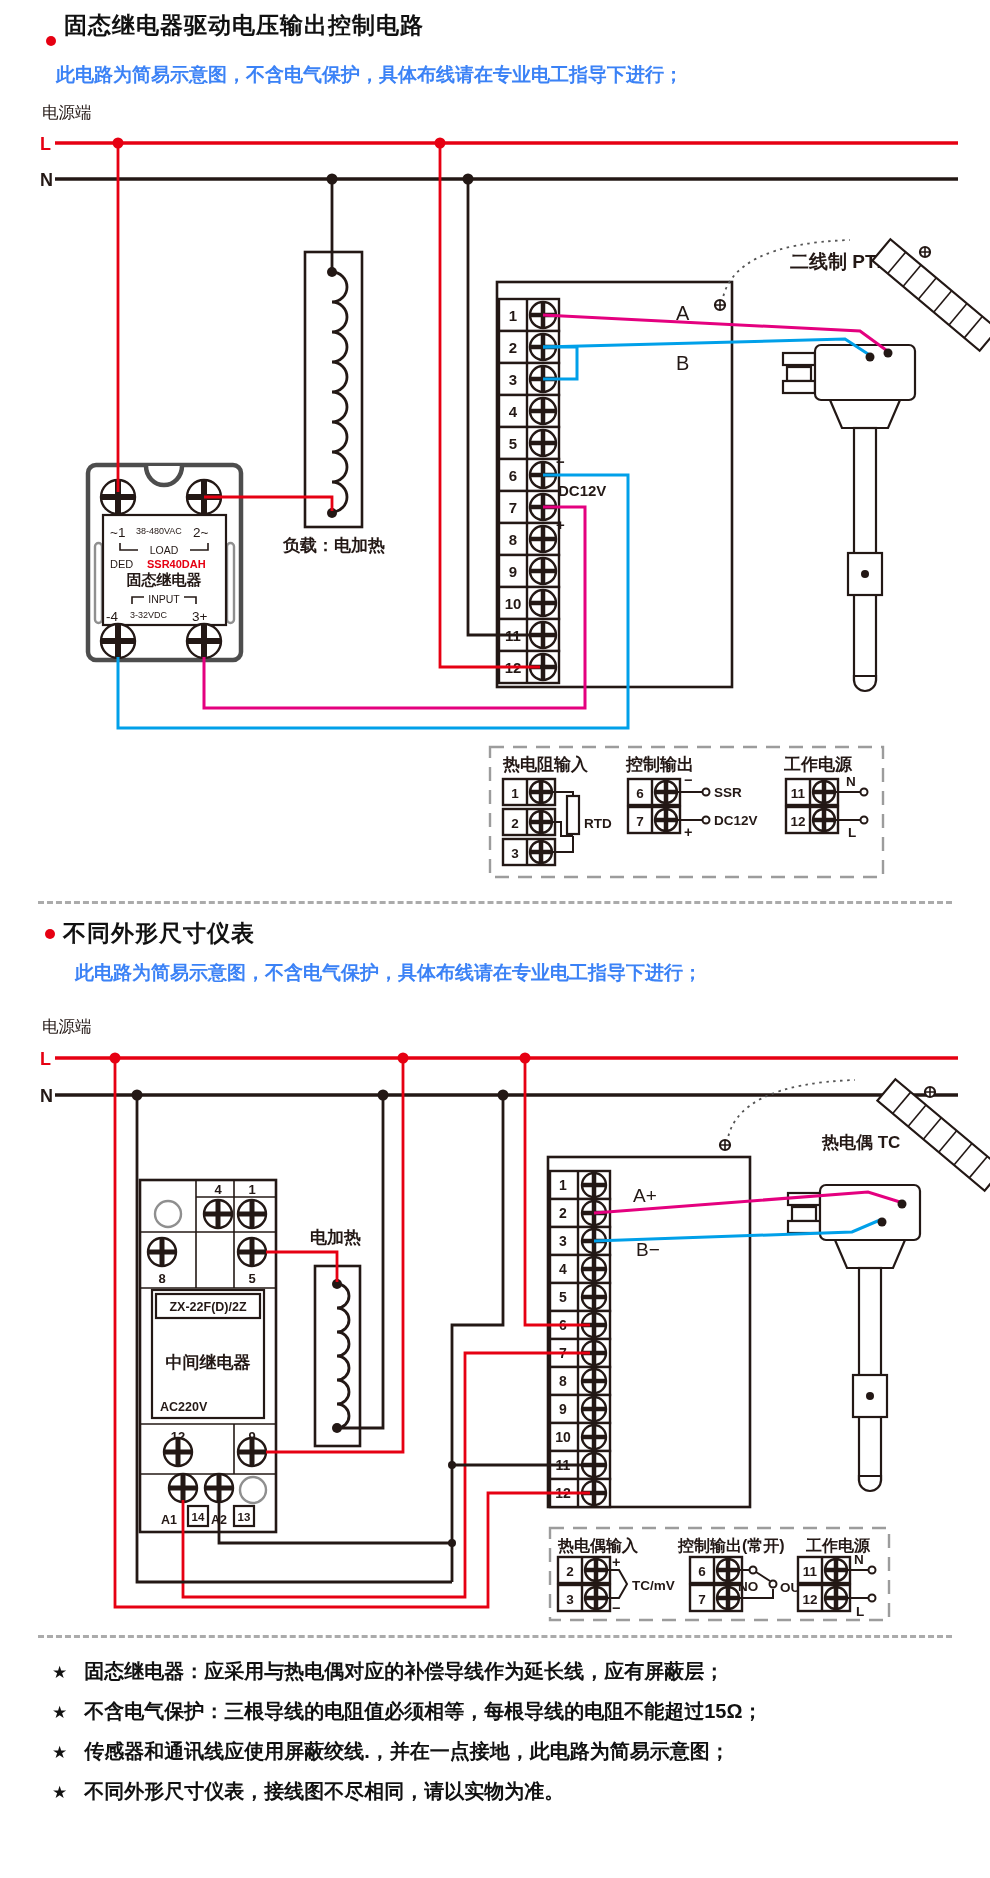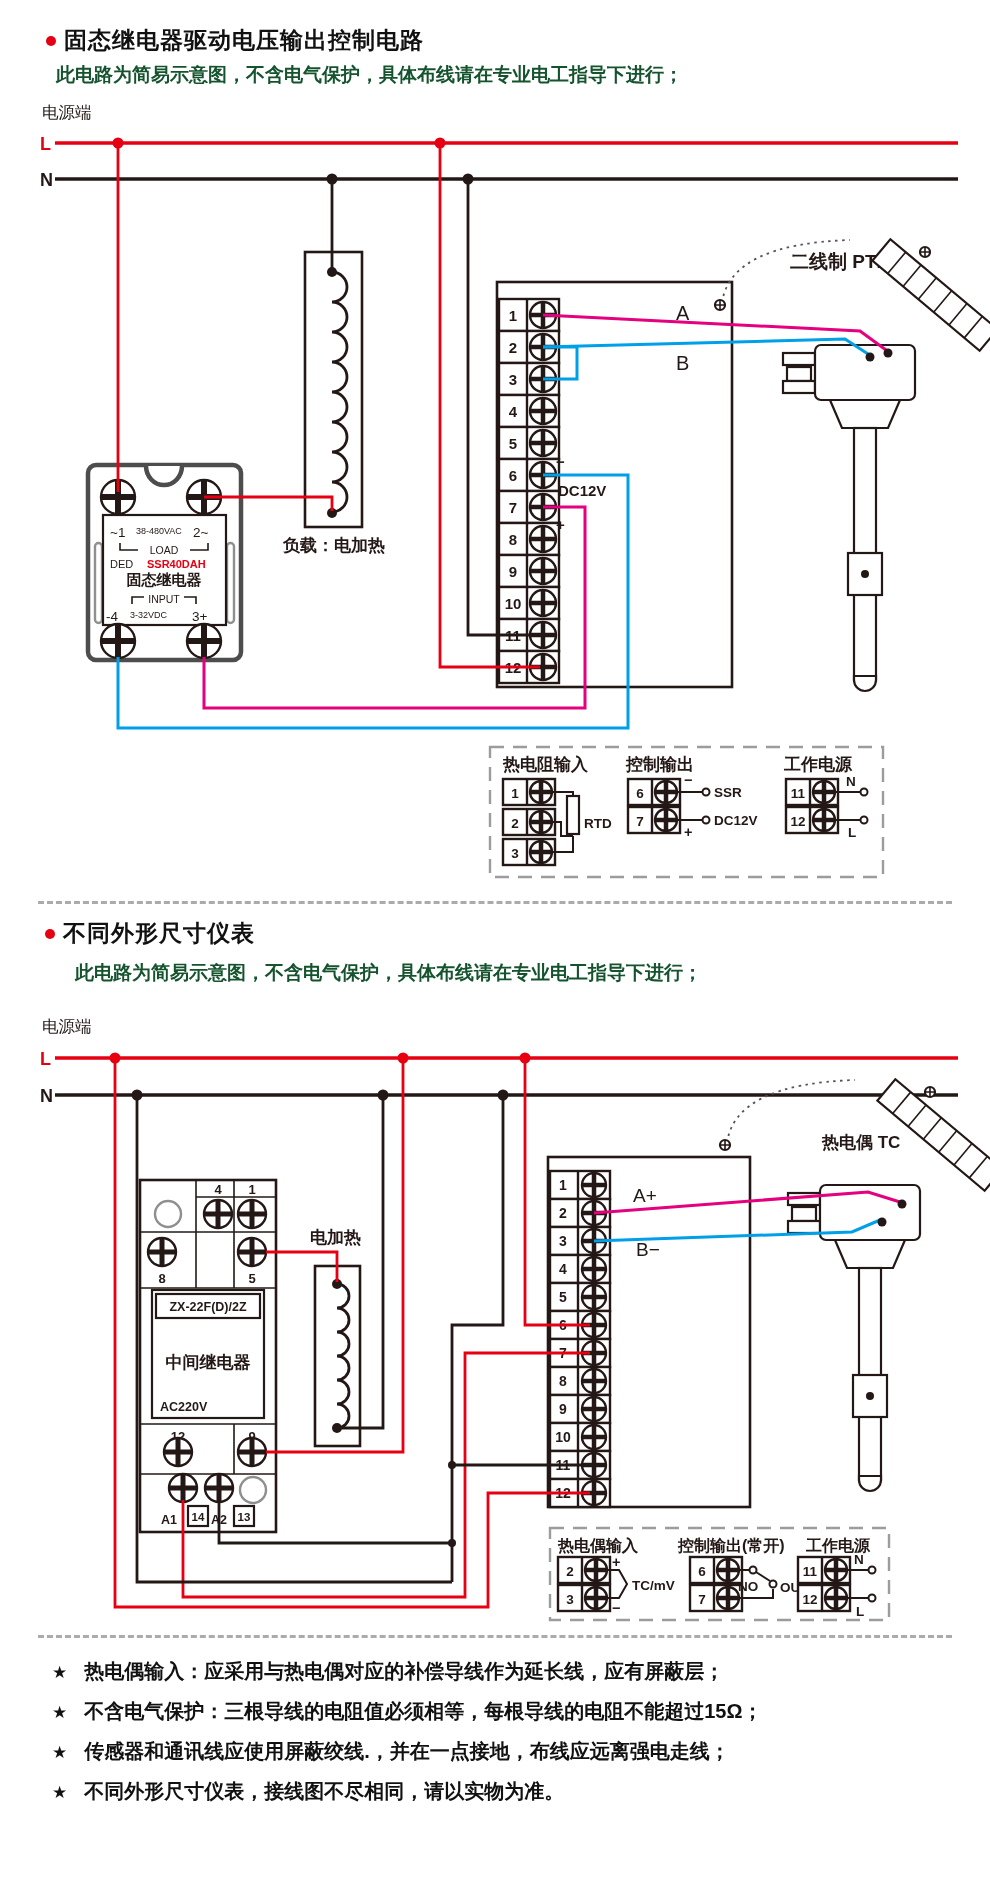--- a/index.html
+++ b/index.html
@@ -1,20 +1,20 @@
 <!DOCTYPE html>
 <html><head>
 <meta charset="utf-8">
 <style>
   html,body{margin:0;padding:0;background:#fff;}
   .page{position:relative;width:990px;height:1878px;background:#fff;overflow:hidden;
         font-family:"Liberation Sans","DejaVu Sans",sans-serif;color:#111;}
   .bullet{position:absolute;width:10px;height:10px;border-radius:50%;background:#e60012;}
   .h-title{position:absolute;font-size:23px;font-weight:700;color:#111;letter-spacing:1px;}
-  .h-sub{position:absolute;font-size:19px;font-weight:700;color:#14532d;}
+  .h-sub{position:absolute;font-size:19px;font-weight:700;color:#3b82f6;}
   .divider{position:absolute;left:38px;width:914px;border-top:3px dashed #ababab;}
   .note-row{position:absolute;left:52px;display:flex;align-items:baseline;}
   .star{font-size:17px;margin-right:17px;color:#111;}
   .note-text{font-size:20px;font-weight:700;color:#111;white-space:nowrap;}
   svg{position:absolute;left:0;}
   svg text{fill:#231815;font-family:"Liberation Sans","DejaVu Sans",sans-serif;}
   .railR{stroke:#e60012;stroke-width:3.4;}
   .railK{stroke:#231815;stroke-width:3.4;}
   .wR{stroke:#e60012;stroke-width:2.8;fill:none;}
   .wK{stroke:#231815;stroke-width:2.8;fill:none;}
@@ -59,21 +59,21 @@
   .p16{font-size:16.5px;}
   .ab20{font-size:20px;font-weight:400;}
   .ab19{font-size:19px;font-weight:400;}
 </style>
 </head>
 <body>
 
 <div class="page">
 
   <span class="bullet" style="left:46px;top:36px;"></span>
-  <div class="h-title" style="left:64px;top:25px;">固态继电器驱动电压输出控制电路</div>
+  <div class="h-title" style="left:64px;top:10px;">固态继电器驱动电压输出控制电路</div>
   <div class="h-sub" style="left:56px;top:62px;">此电路为简易示意图，不含电气保护，具体布线请在专业电工指导下进行；</div>
 
   <svg style="top:95px;" width="990" height="800" viewBox="0 95 990 800">
     <defs>
       <g id="screw13">
           <circle r="13" class="sc"></circle>
           <path d="M-13 0H13M0 -13V13" class="x4"></path>
         </g>
       <g id="screw12">
           <circle r="12" class="sc"></circle>
@@ -447,28 +447,28 @@
         <circle class="oc" cx="872" cy="1598" r="3.5"></circle>
       <text class="ann" x="854" y="1564">N</text>
       <text class="ann" x="856" y="1616">L</text>
     </g>
   </svg>
 
   <div class="divider" style="top:1635px;"></div>
 
   <div class="note-row" style="top:1658px;">
     <span class="star">★</span>
-    <span class="note-text">热电偶输入：应采用与热电偶对应的补偿导线作为延长线，应有屏蔽层；</span>
+    <span class="note-text">固态继电器：应采用与热电偶对应的补偿导线作为延长线，应有屏蔽层；</span>
   </div>
   <div class="note-row" style="top:1698px;">
     <span class="star">★</span>
     <span class="note-text">不含电气保护：三根导线的电阻值必须相等，每根导线的电阻不能超过15Ω；</span>
   </div>
   <div class="note-row" style="top:1738px;">
     <span class="star">★</span>
-    <span class="note-text">传感器和通讯线应使用屏蔽绞线.，并在一点接地，布线应远离强电走线；</span>
+    <span class="note-text">传感器和通讯线应使用屏蔽绞线.，并在一点接地，此电路为简易示意图；</span>
   </div>
   <div class="note-row" style="top:1778px;">
     <span class="star">★</span>
     <span class="note-text">不同外形尺寸仪表，接线图不尽相同，请以实物为准。</span>
   </div>
 
 </div>
 
 </body></html>

